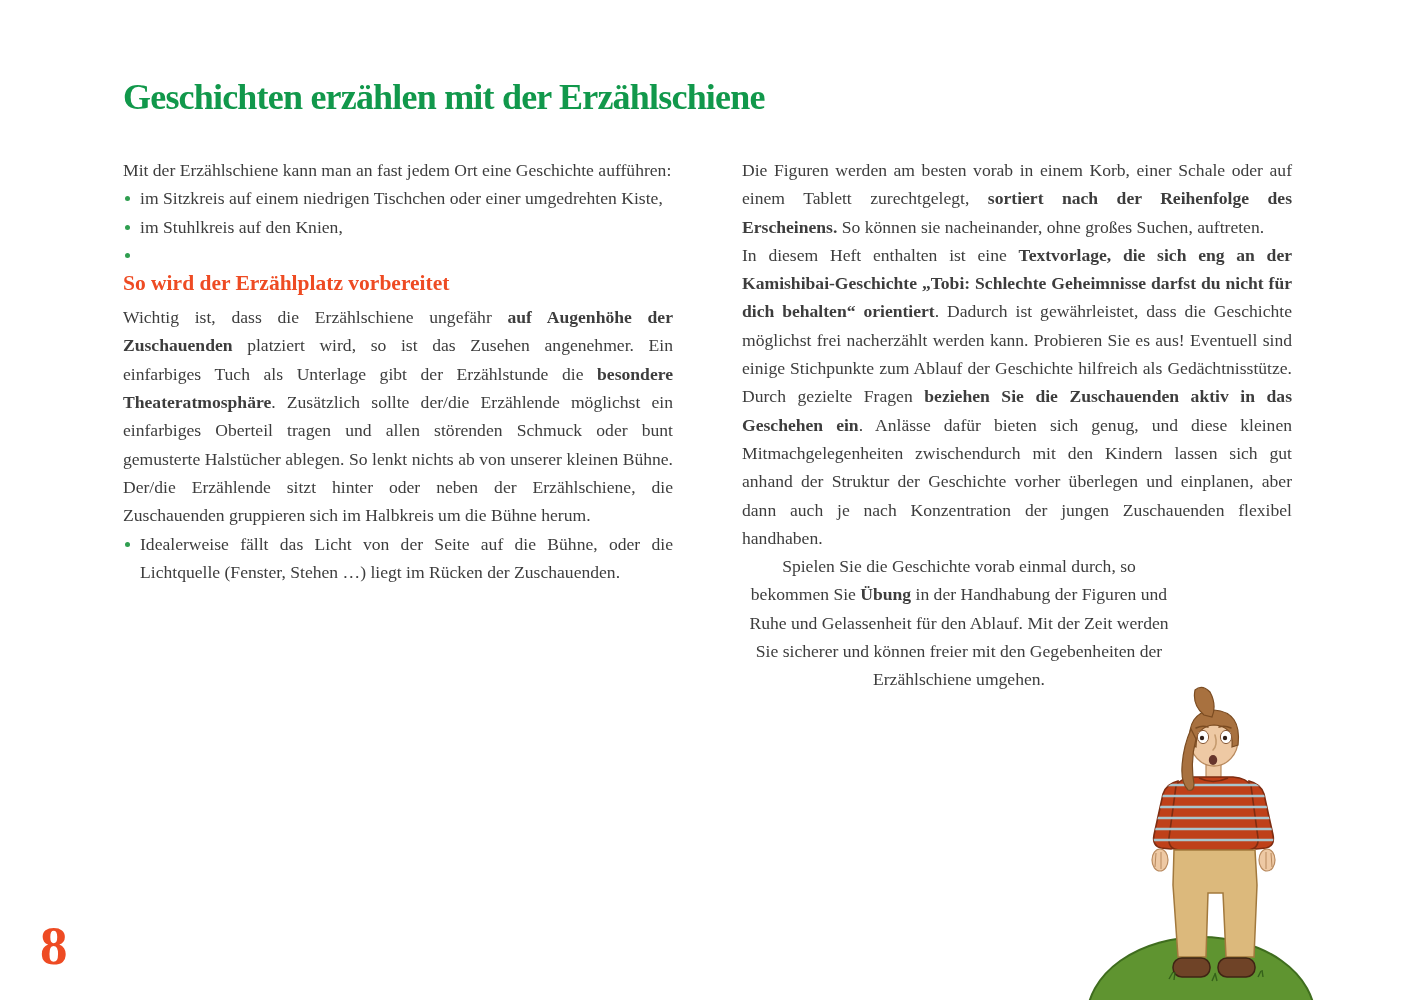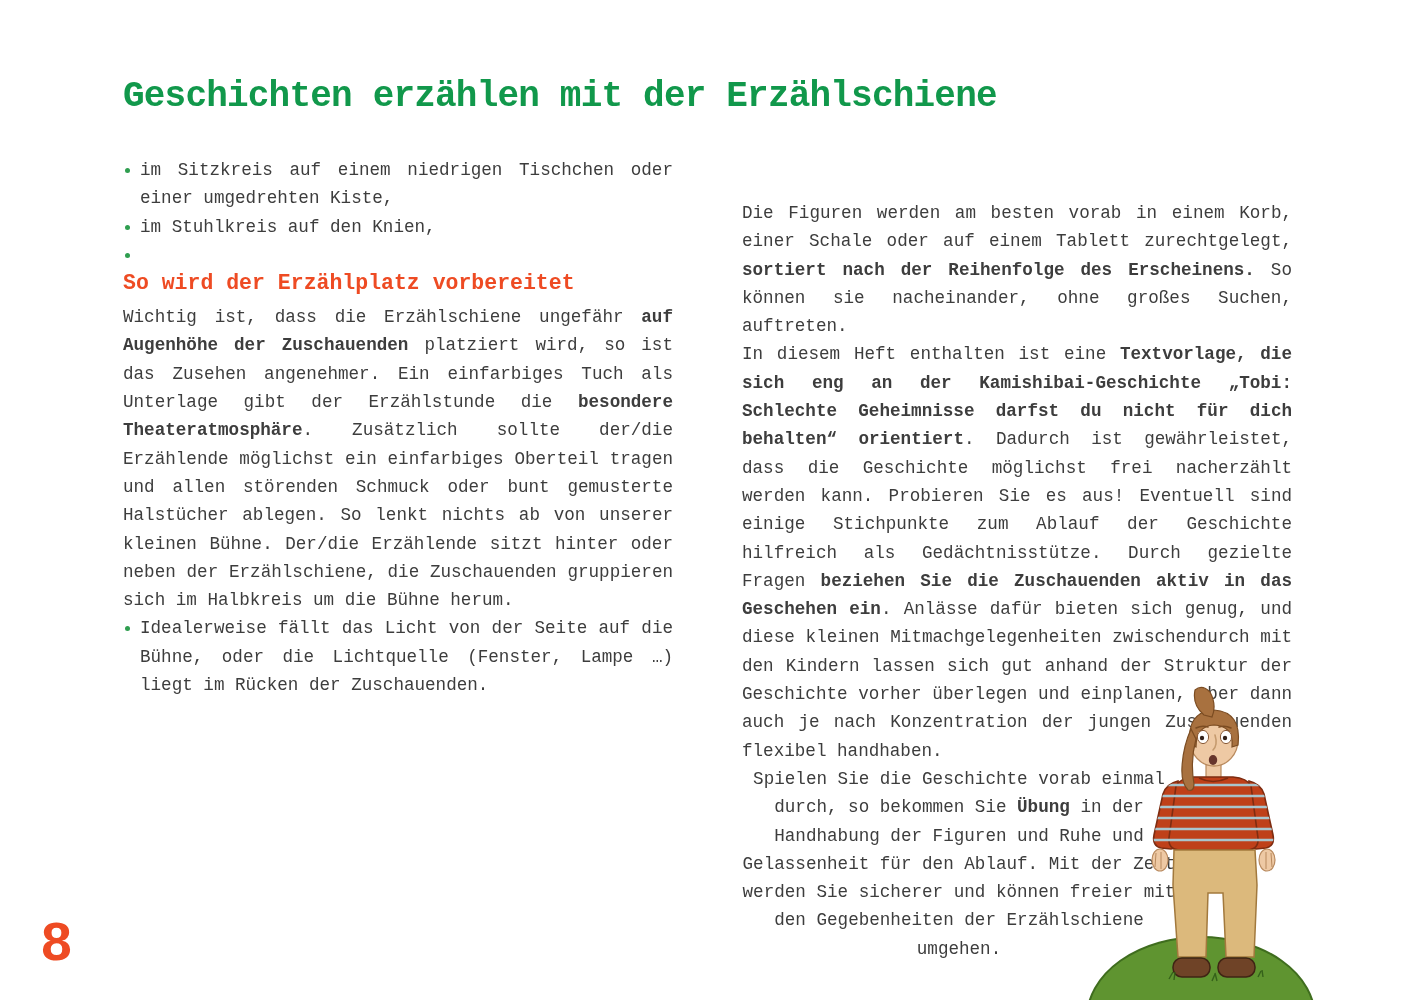--- a/index.html
+++ b/index.html
@@ -2,21 +2,21 @@
 <html lang="de" style="--title-green: #11984b; --accent-orange: #ee4b23; --body-text: #3d3d3d; --bullet-green: #2f9e50; --ill-hill: #5f9430; --ill-sweater: #bf4019; --ill-stripe: #a9c5cd; --ill-pants: #dcb97c; --ill-skin: #eec9a4; --ill-hair: #a8713f; --ill-shoes: #6f4327;"><head>
 <meta charset="utf-8">
 <style>
   html, body { margin: 0; padding: 0; background: #ffffff; }
   .page {
     position: relative;
     width: 1414px;
     height: 1000px;
     background: #ffffff;
     overflow: hidden;
-    font-family: Liberation Mono, monospace;
+    font-family: Liberation Serif, serif;
   }
   .page-title {
     position: absolute;
     left: 123px;
     top: 76px;
     margin: 0;
     font-size: 36px;
     font-weight: bold;
     letter-spacing: -0.8px;
     color: var(--title-green, #11984b);
@@ -27,21 +27,21 @@
     top: 156px;
     width: 550px;
     font-size: 17.6px;
     line-height: 28.3px;
     color: var(--body-text, #3d3d3d);
     text-align: justify;
     hyphens: auto;
     -webkit-hyphens: auto;
   }
   .col-left  { left: 123px; }
-  .col-right { left: 742px; margin-top: 43px; }
+  .col-right { left: 742px; }
   .col p { margin: 0; }
   ul.bullets { list-style: none; margin: 0; padding: 0; }
   ul.bullets li { position: relative; padding-left: 17px; text-align: justify; }
   .dot {
     position: absolute;
     left: 2px;
     top: 12px;
     width: 5px;
     height: 5px;
     border-radius: 50%;
@@ -73,29 +73,30 @@
   }
 </style>
 </head>
 <body>
 
 <div class="page">
 
   <h1 class="page-title">Geschichten erzählen mit der Erzählschiene</h1>
 
   <div class="col col-left">
+    <p><span>Mit der Erzählschiene kann man an fast jedem Ort eine Geschichte aufführen:</span></p>
     <ul class="bullets">
       <li><span class="dot"></span><span><span>im Sitzkreis auf einem niedrigen Tischchen oder einer umgedrehten Kiste,</span></span></li>
       <li><span class="dot"></span><span><span>im Stuhlkreis auf den Knien,</span></span></li>
       <li><span class="dot"></span></li>
     </ul>
     <h2 class="section-heading">So wird der Erzählplatz vorbereitet</h2>
     <p><span>Wichtig ist, dass die Erzählschiene ungefähr </span><b>auf Augenhöhe der Zuschauenden</b><span> platziert wird, so ist das Zusehen angenehmer. Ein einfarbiges Tuch als Unterlage gibt der Erzählstunde die </span><b>besondere Theateratmosphäre</b><span>. Zusätzlich sollte der/die Erzählende möglichst ein einfarbiges Oberteil tragen und allen störenden Schmuck oder bunt gemusterte Halstücher ablegen. So lenkt nichts ab von unserer kleinen Bühne. Der/die Erzählende sitzt hinter oder neben der Erzählschiene, die Zuschauenden gruppieren sich im Halbkreis um die Bühne herum.</span></p>
     <ul class="bullets">
-      <li><span class="dot"></span><span><span>Idealerweise fällt das Licht von der Seite auf die Bühne, oder die Lichtquelle (Fenster, Lampe …) liegt im Rücken der Zuschauenden.</span></span></li>
+      <li><span class="dot"></span><span><span>Idealerweise fällt das Licht von der Seite auf die Bühne, oder die Lichtquelle (Fenster, Stehen …) liegt im Rücken der Zuschauenden.</span></span></li>
     </ul>
   </div>
 
   <div class="col col-right">
     <p><span>Die Figuren werden am besten vorab in einem Korb, einer Schale oder auf einem Tablett zurechtgelegt, </span><b>sortiert nach der Reihenfolge des Erscheinens.</b><span> So können sie nacheinander, ohne großes Suchen, auftreten.</span></p>
     <p><span>In diesem Heft enthalten ist eine </span><b>Textvorlage, die sich eng an der Kamishibai-Geschichte „Tobi: Schlechte Geheimnisse darfst du nicht für dich behalten“ orientiert</b><span>. Dadurch ist gewährleistet, dass die Geschichte möglichst frei nacherzählt werden kann. Probieren Sie es aus! Eventuell sind einige Stichpunkte zum Ablauf der Geschichte hilfreich als Gedächtnisstütze. Durch gezielte Fragen </span><b>beziehen Sie die Zuschauenden aktiv in das Geschehen ein</b><span>. Anlässe dafür bieten sich genug, und diese kleinen Mitmachgelegenheiten zwischendurch mit den Kindern lassen sich gut anhand der Struktur der Geschichte vorher überlegen und einplanen, aber dann auch je nach Konzentration der jungen Zuschauenden flexibel handhaben.</span></p>
     <p class="narrow"><span>Spielen Sie die Geschichte vorab einmal durch, so bekommen Sie </span><b>Übung</b><span> in der Handhabung der Figuren und Ruhe und Gelassenheit für den Ablauf. Mit der Zeit werden Sie sicherer und können freier mit den Gegebenheiten der Erzählschiene umgehen.</span></p>
   </div>
 
   <div class="page-number">8</div>

